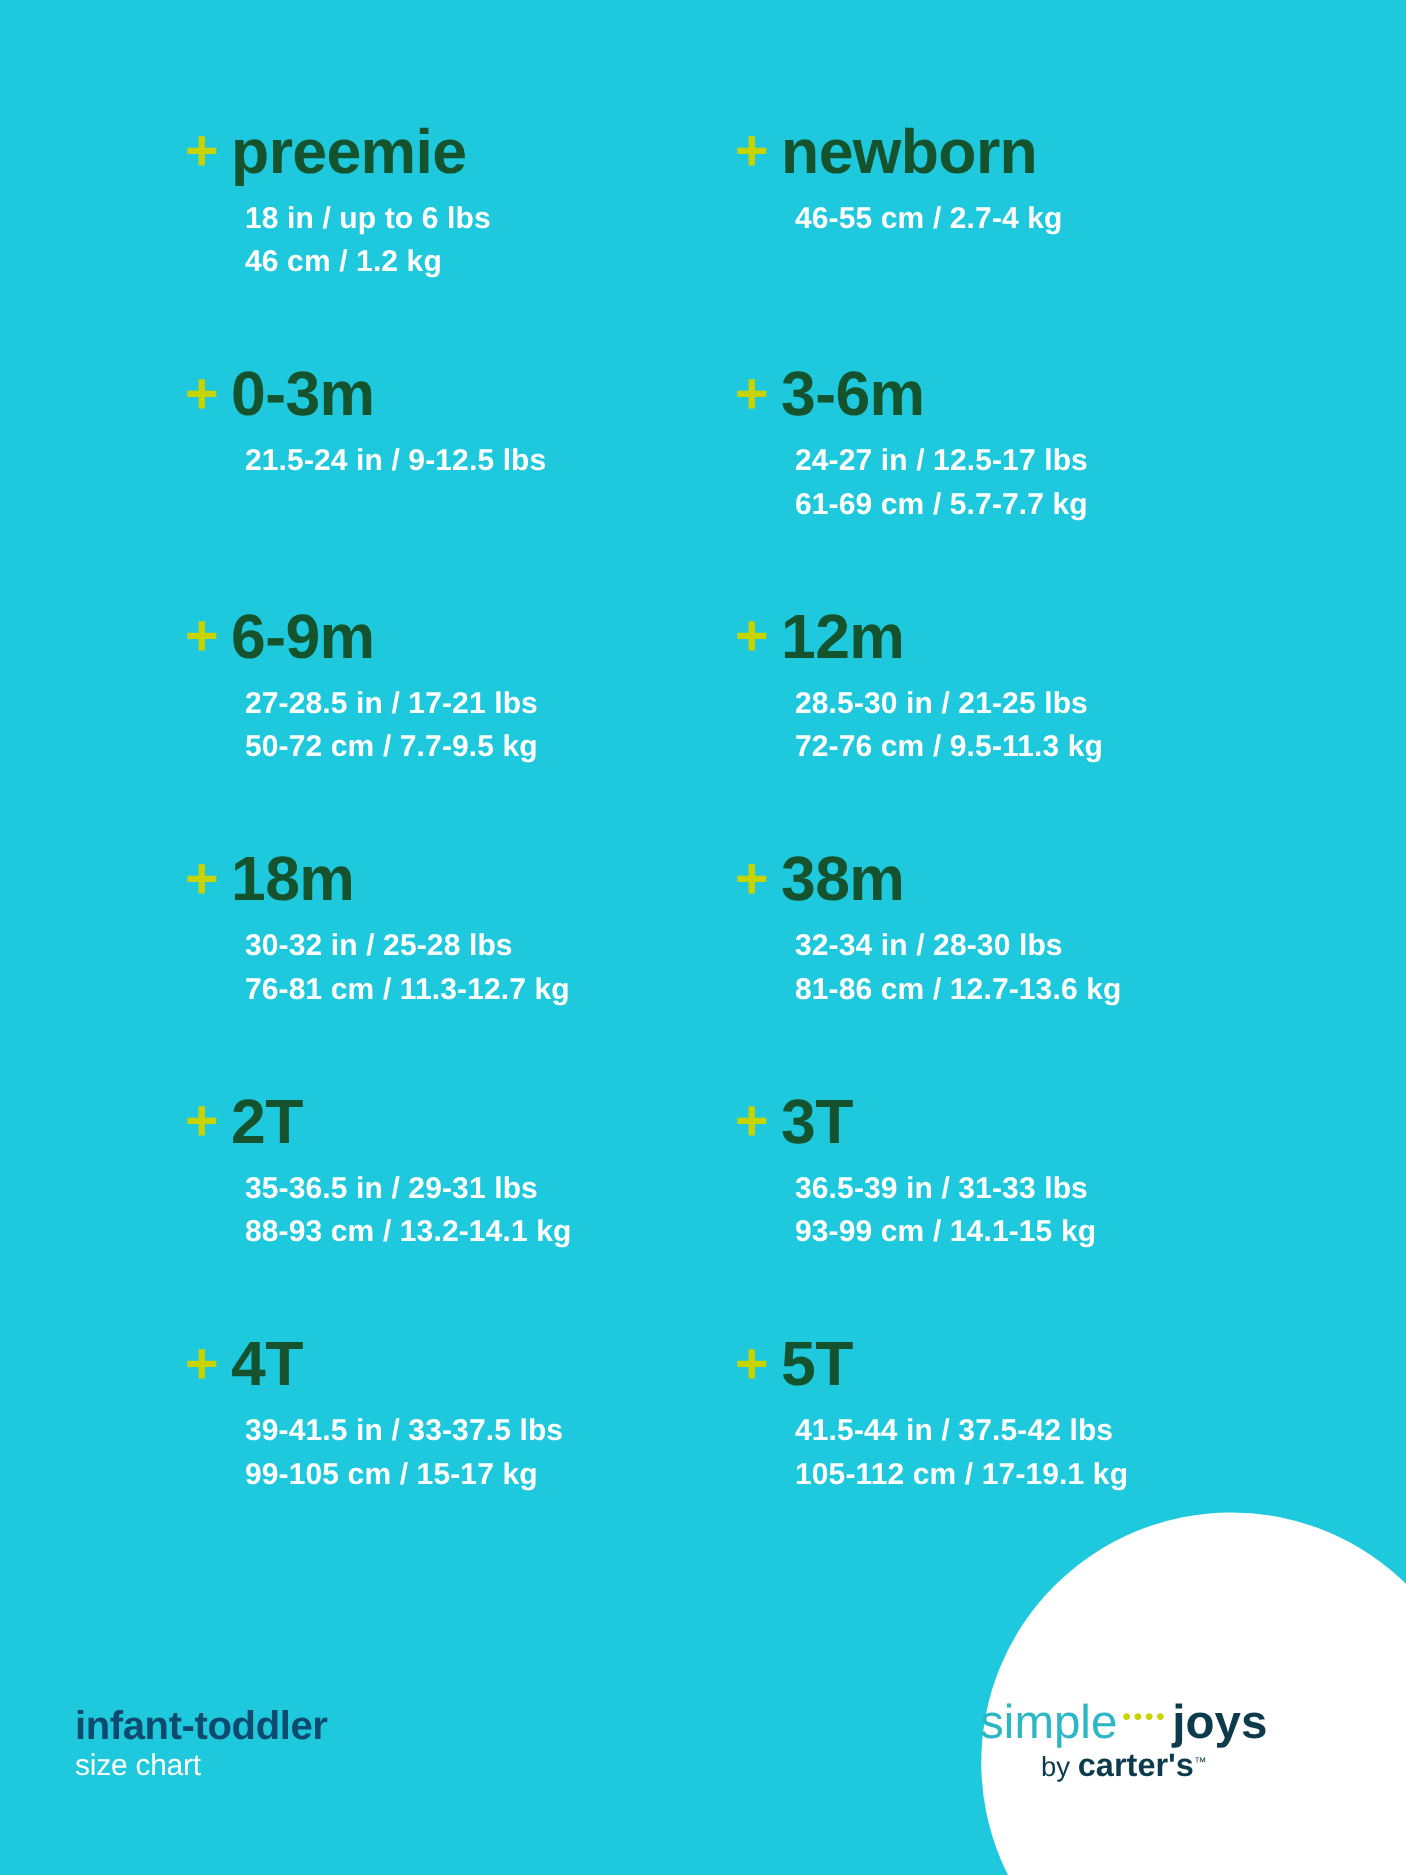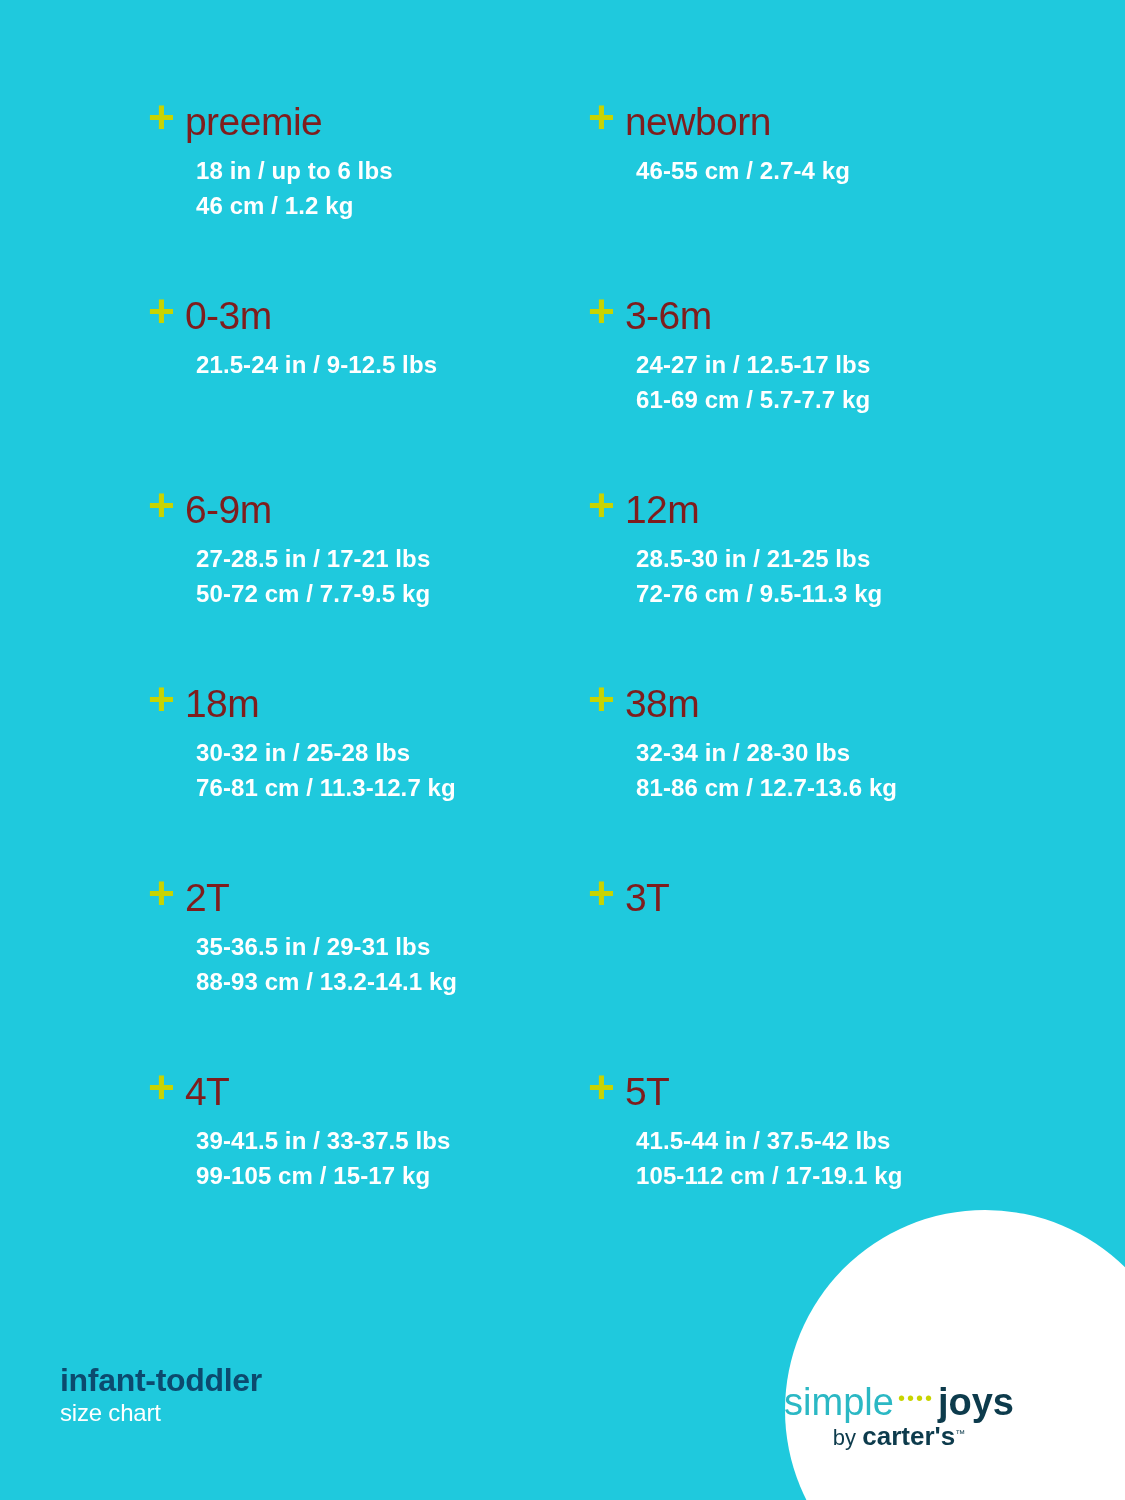--- a/index.html
+++ b/index.html
@@ -43,23 +43,23 @@
   .plus {
     color: #c8d400;
     font-size: 46px;
     font-weight: bold;
     line-height: 1;
     margin-right: 10px;
     position: relative;
     top: -2px;
   }
   .size-label {
-    color: #7f1d1d;
-    font-size: 39px;
-    font-weight: normal;
+    color: #14532d;
+    font-size: 50px;
+    font-weight: bold;
     letter-spacing: -0.5px;
     line-height: 1;
   }
   .size-lines {
     margin-top: 12px;
     padding-left: 48px;
   }
   .size-line {
     color: #ffffff;
     font-size: 24px;
@@ -91,21 +91,21 @@
     right: -60px;
     bottom: -110px;
     width: 400px;
     height: 400px;
     background: #ffffff;
     border-radius: 50%;
   }
   .brand-inner {
     position: absolute;
     right: 96px;
-    bottom: 48px;
+    bottom: 72px;
     text-align: center;
     width: 260px;
   }
   .brand-top {
     font-size: 38px;
     line-height: 1;
     white-space: nowrap;
   }
   .brand-simple {
     color: #2bb8c4;
@@ -243,20 +243,24 @@
         <div class="size-line">35-36.5 in / 29-31 lbs</div>
         <div class="size-line">88-93 cm / 13.2-14.1 kg</div>
       </div>
     </div>
 
     <div class="size-cell">
       <div class="size-head">
         <span class="plus">+</span>
         <span class="size-label">3T</span>
       </div>
+      <div class="size-lines">
+        <div class="size-line">36.5-39 in / 31-33 lbs</div>
+        <div class="size-line">93-99 cm / 14.1-15 kg</div>
+      </div>
     </div>
 
     <div class="size-cell">
       <div class="size-head">
         <span class="plus">+</span>
         <span class="size-label">4T</span>
       </div>
       <div class="size-lines">
         <div class="size-line">39-41.5 in / 33-37.5 lbs</div>
         <div class="size-line">99-105 cm / 15-17 kg</div>

